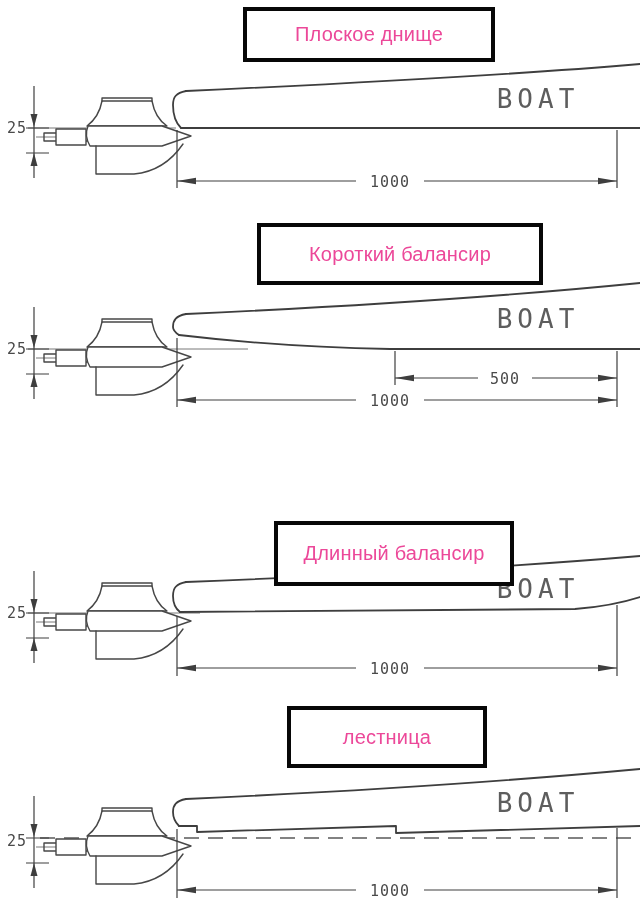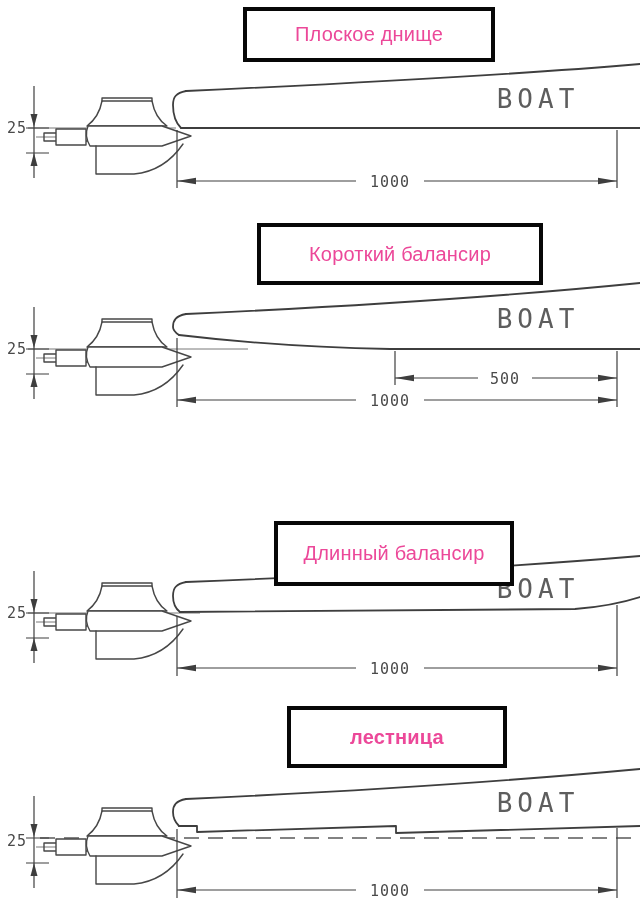--- a/index.html
+++ b/index.html
@@ -10,21 +10,21 @@
   .drawing{position:absolute;left:0;top:0;z-index:1;}
   .title-box{
     position:absolute;z-index:2;box-sizing:border-box;
     border:4px solid #070707;background:#ffffff;
     display:flex;align-items:center;justify-content:center;
     font-size:20px;color:#ec4899;letter-spacing:0.2px;
   }
   .tb1{left:243px;top:7px;width:252px;height:55px;}
   .tb2{left:257px;top:223px;width:286px;height:62px;}
   .tb3{left:274px;top:487px;width:240px;height:65px;margin-top:34px;}
-  .tb4{left:287px;top:706px;width:220px;height:62px;font-weight:bold;}
+  .tb4{left:287px;top:706px;width:200px;height:62px;}
 
   
   .hull{stroke:#3e3e3e;stroke-width:1.8;fill:none;stroke-linejoin:round;stroke-linecap:round;}
   .prop-fill{stroke:#474747;stroke-width:1.4;fill:#ffffff;stroke-linejoin:round;}
   .prop-line{stroke:#474747;stroke-width:1.4;fill:none;stroke-linejoin:round;stroke-linecap:round;}
   .dim{stroke:#3e3e3e;stroke-width:1.2;fill:none;}
   .arrow{fill:#3e3e3e;stroke:none;}
   .center{stroke:#787878;stroke-width:1;fill:none;}
   .center-dash{stroke:#5a5a5a;stroke-width:1.4;fill:none;stroke-dasharray:15 9;}
   .mask{fill:#ffffff;stroke:none;}

